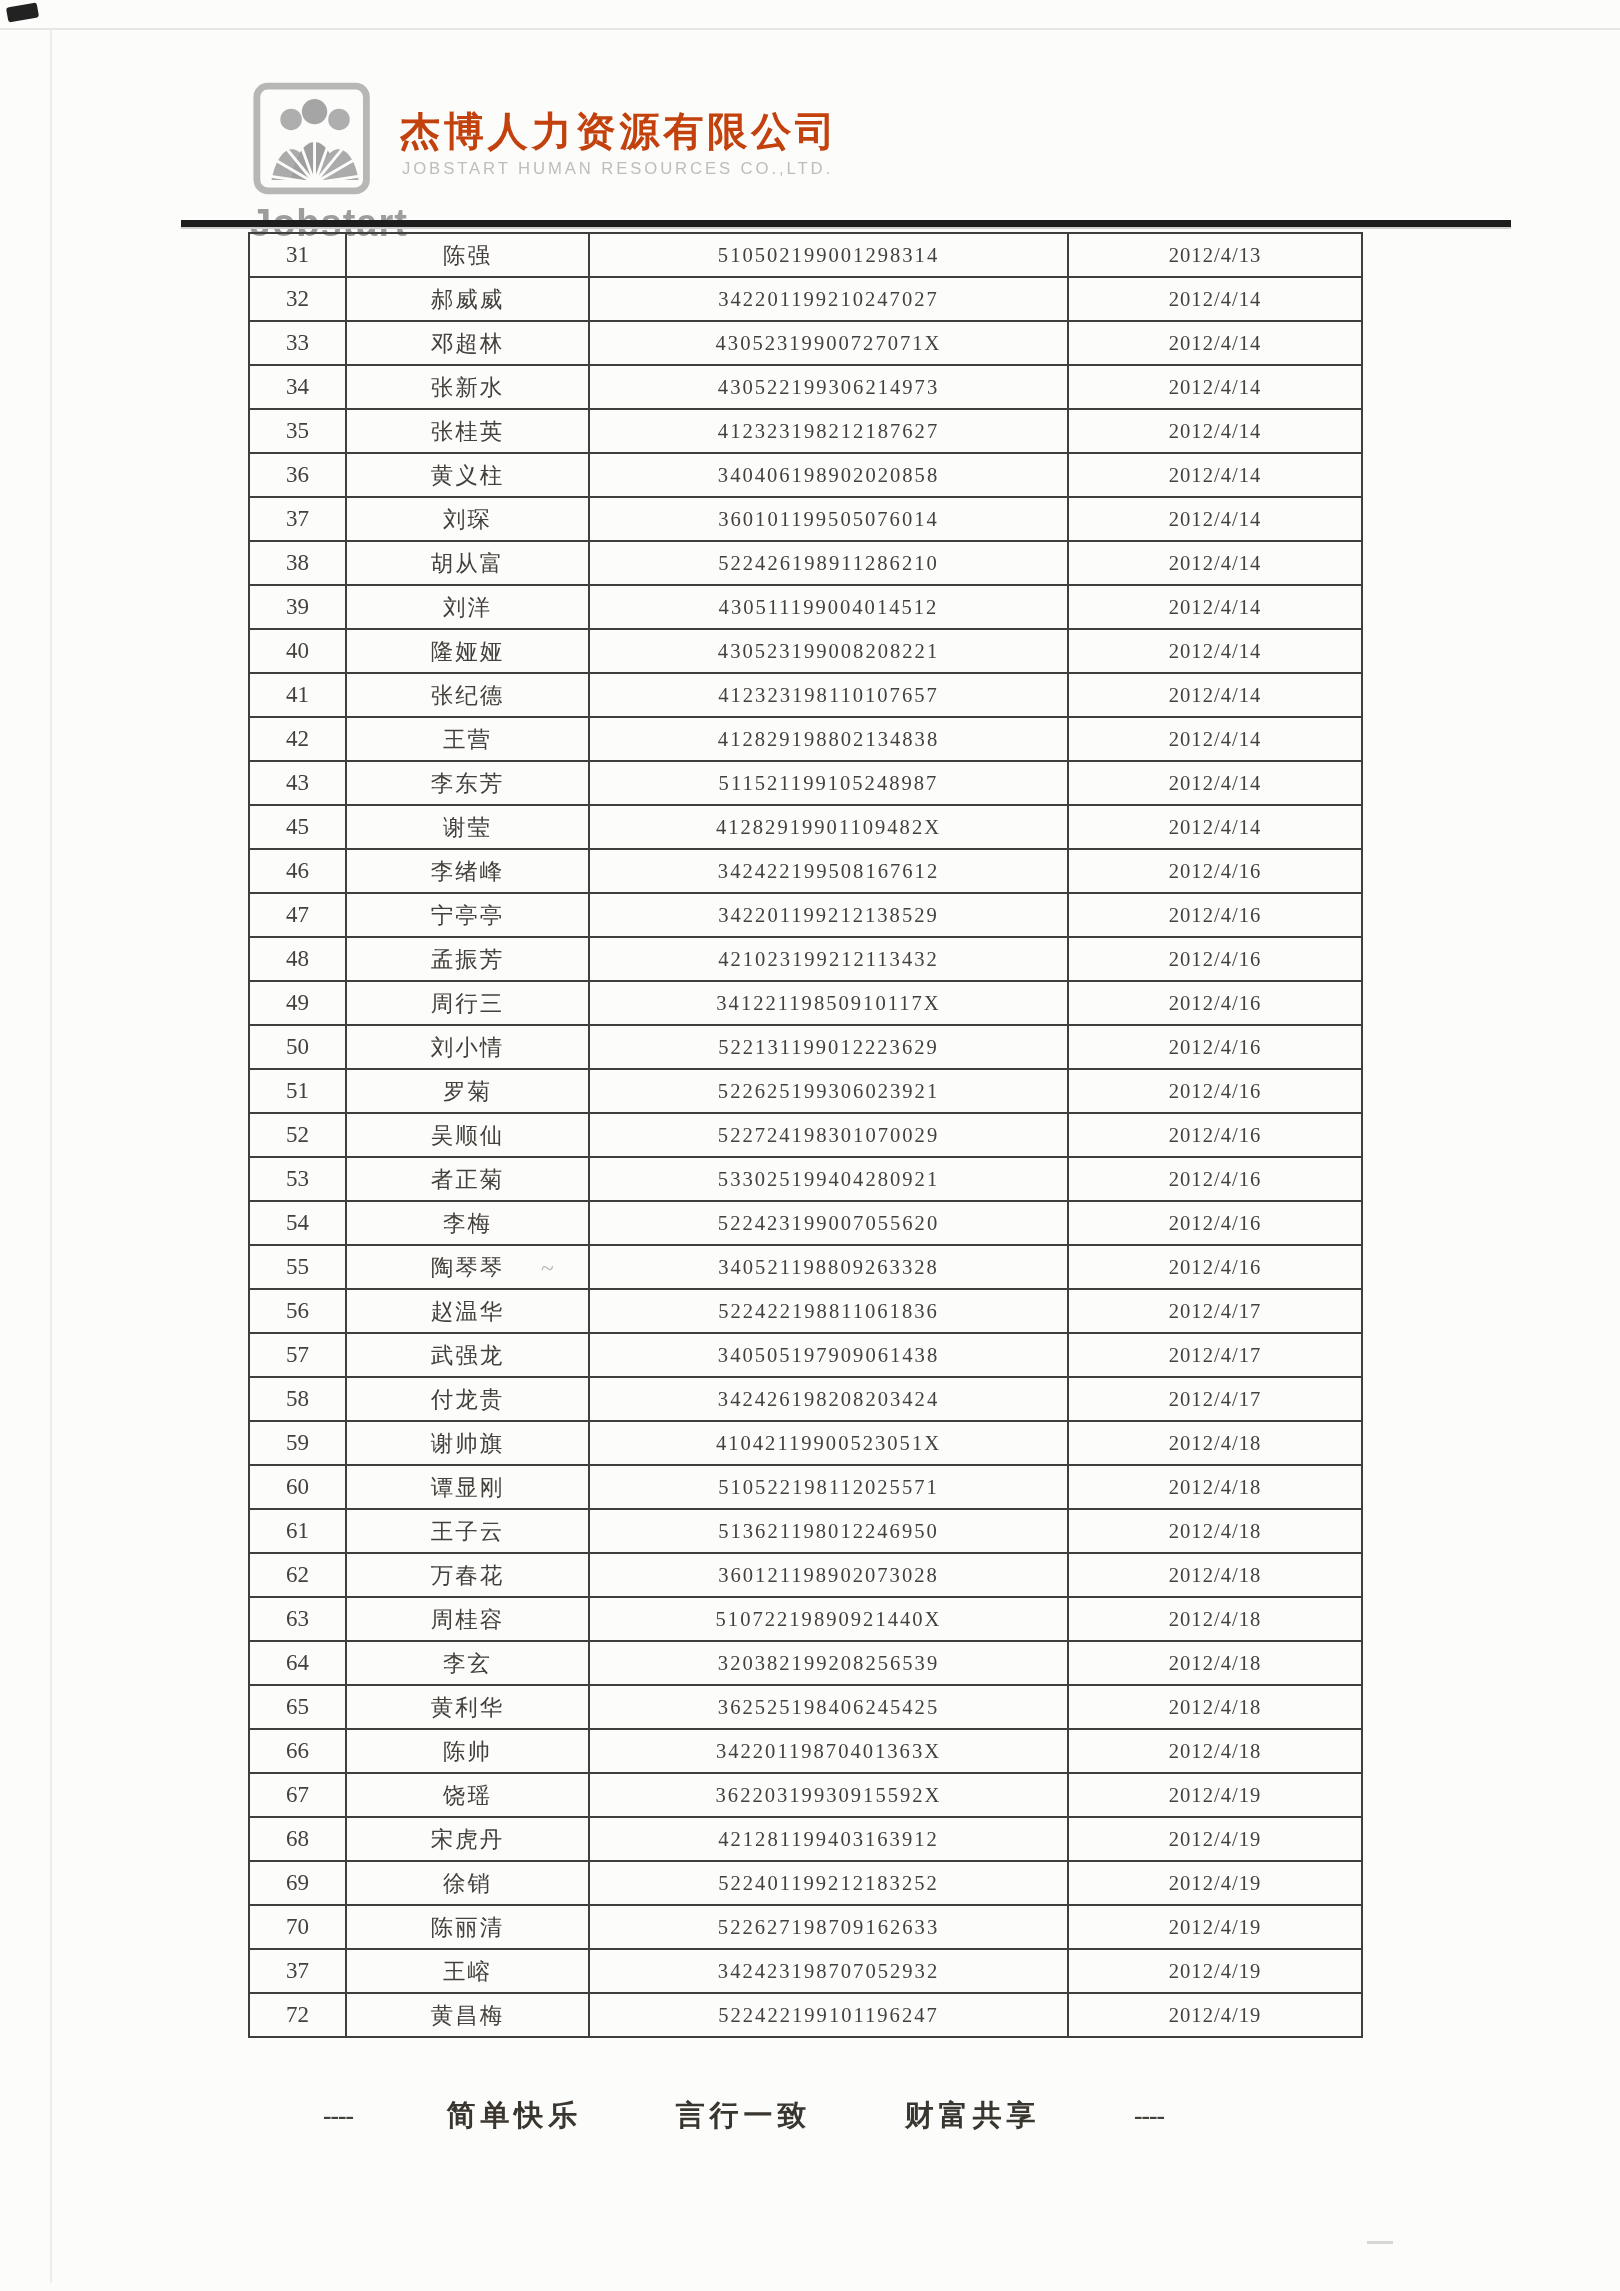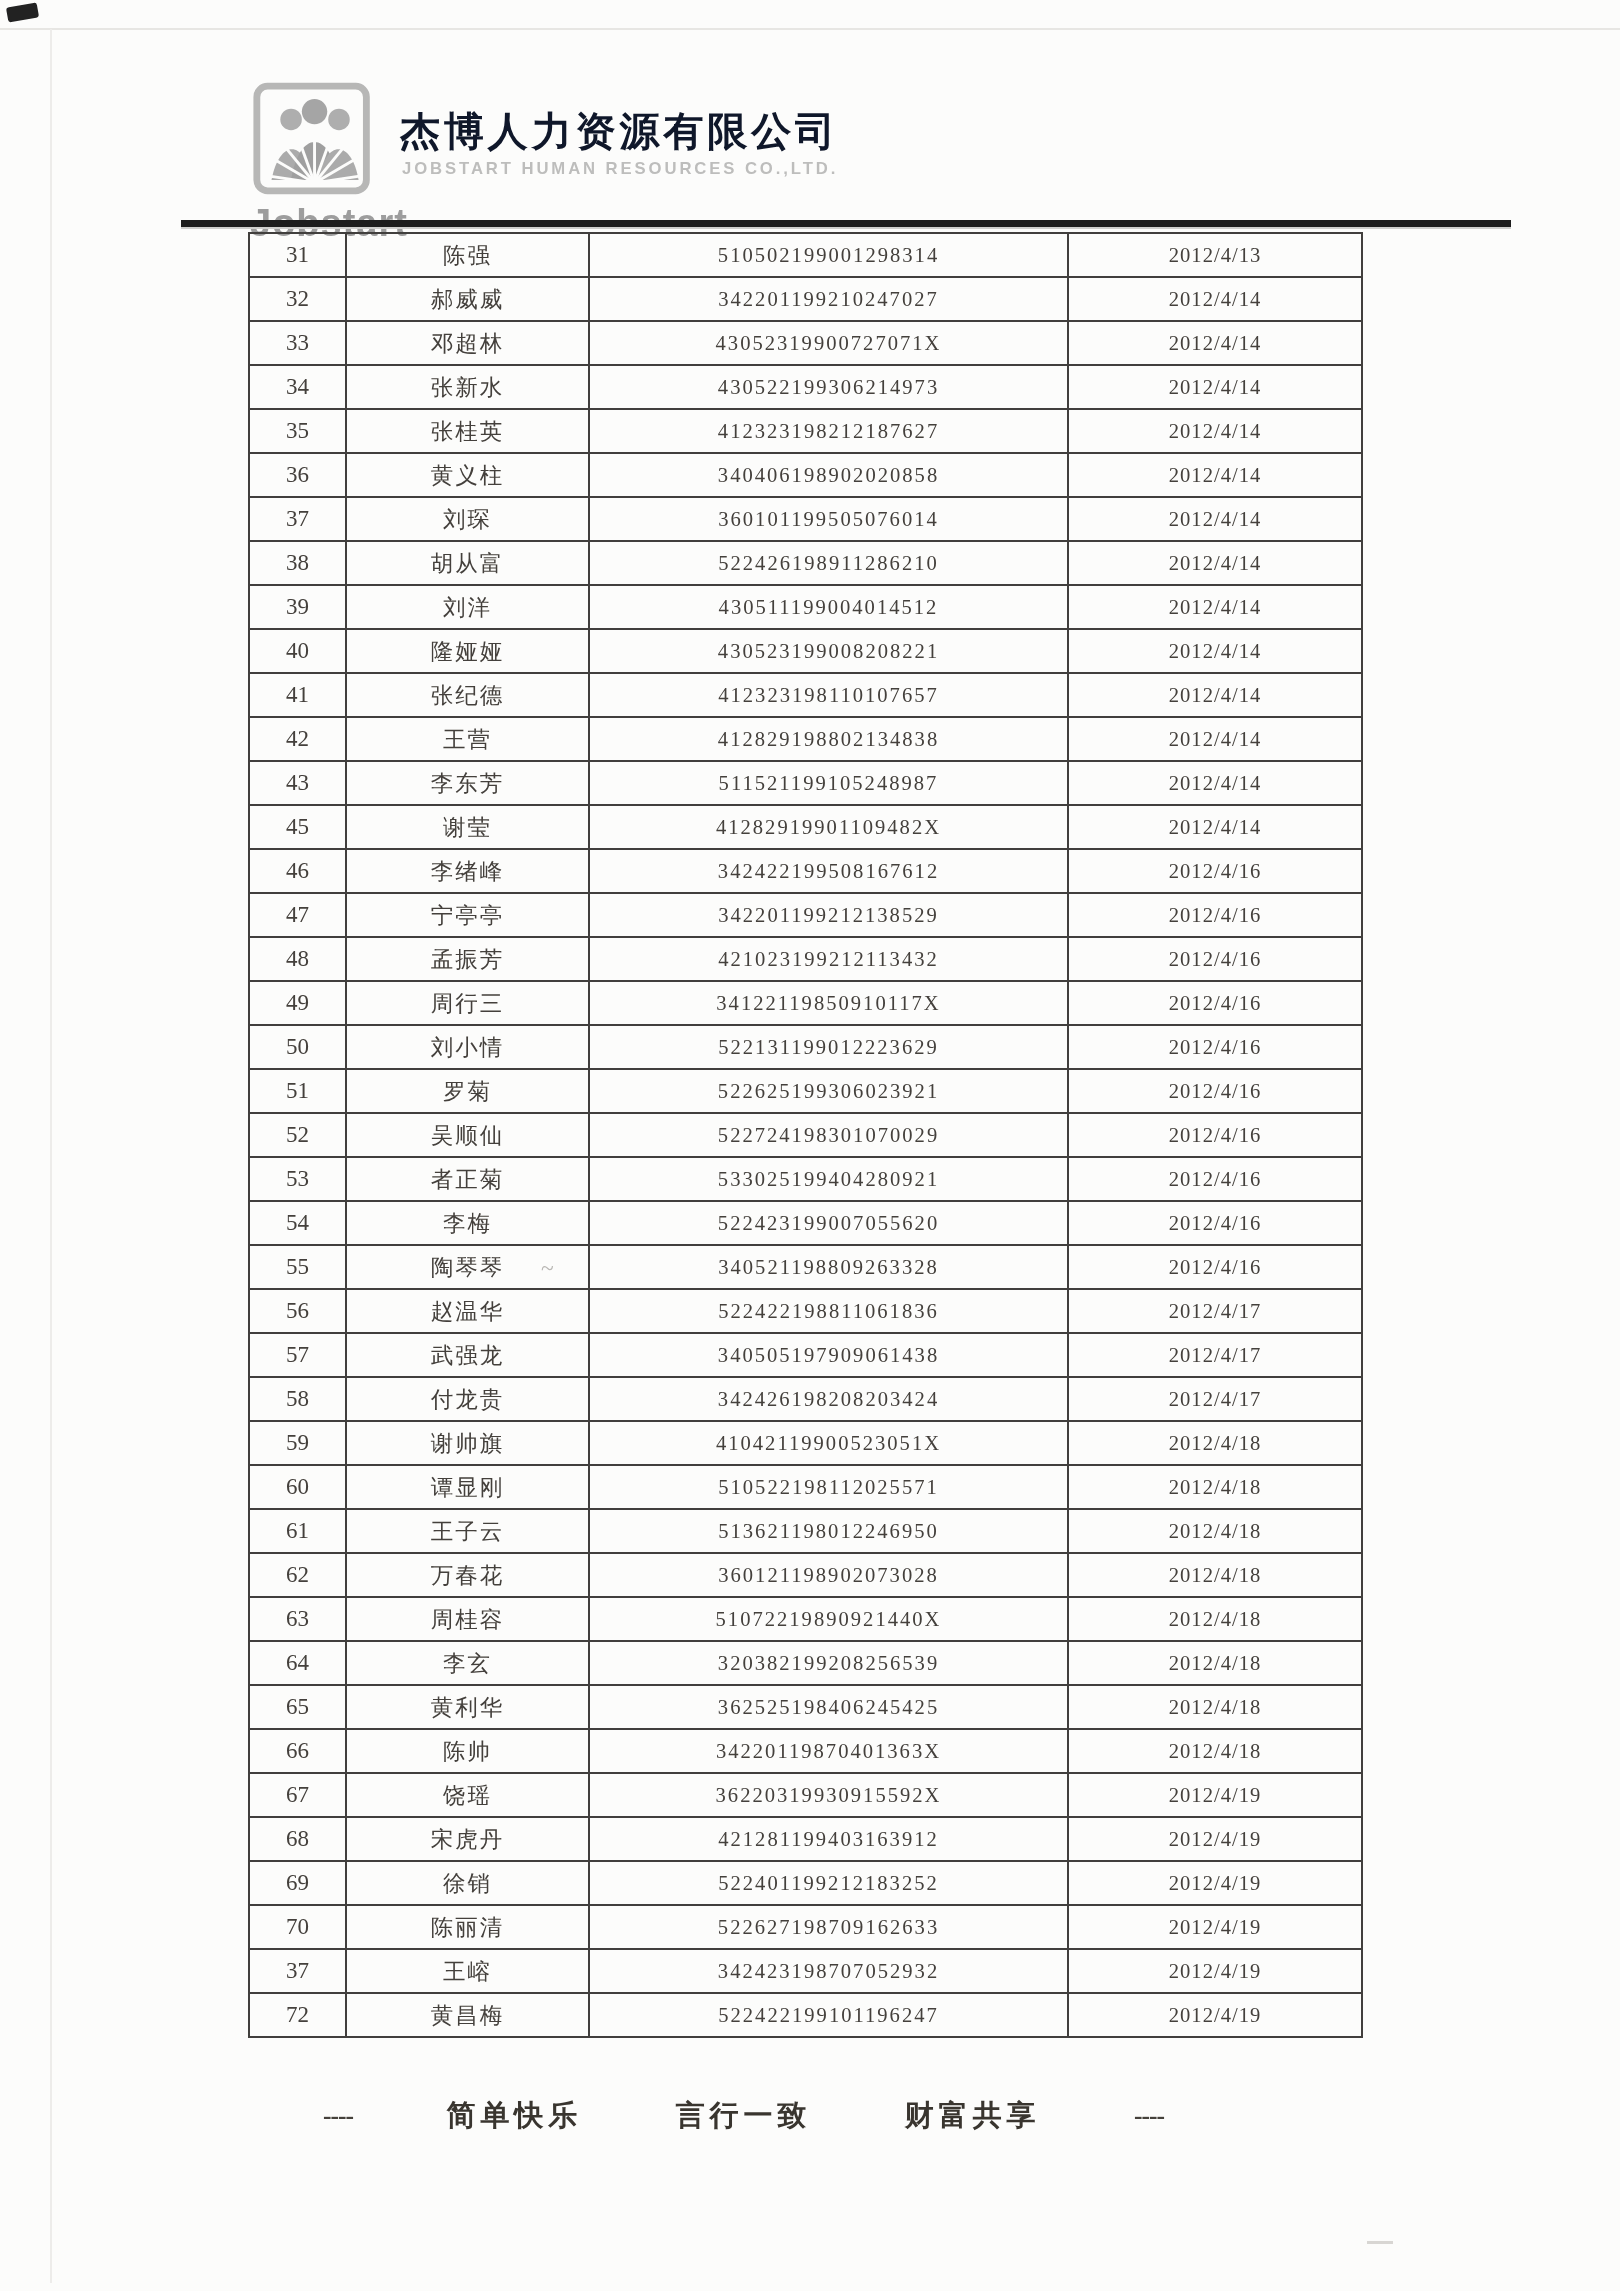--- a/index.html
+++ b/index.html
@@ -31,27 +31,27 @@
   
   .logo-block { position:absolute; left:250px; top:82px; width:147px; }
   .logo-word {
     margin-top:2px;
     font-family:"Liberation Sans", sans-serif;
     font-weight:bold; font-size:38px; color:#9d9d9d; letter-spacing:1px;
   }
   .company-zh {
     position:absolute; left:400px; top:104px;
     font-family:"Liberation Sans", sans-serif;
-    font-size:40px; font-weight:600; color:#0f172a; letter-spacing:3.9px;
+    font-size:40px; font-weight:600; color:#c2410c; letter-spacing:3.9px;
     white-space:nowrap;
   }
   .company-en {
     position:absolute; left:402px; top:159px;
     font-family:"Liberation Sans", sans-serif;
-    font-size:16.7px; font-weight:bold; color:#bdbdbc; letter-spacing:2.9px;
+    font-size:16.7px; font-weight:normal; color:#bdbdbc; letter-spacing:2.9px;
     white-space:nowrap;
   }
   .header-rule {
     position:absolute; left:181px; top:220px; width:1330px; height:6.9px;
     background:#1d1d1d;
     box-shadow:0 2px 0 #cfcfcd;
   }
 
   
   table.roster {

